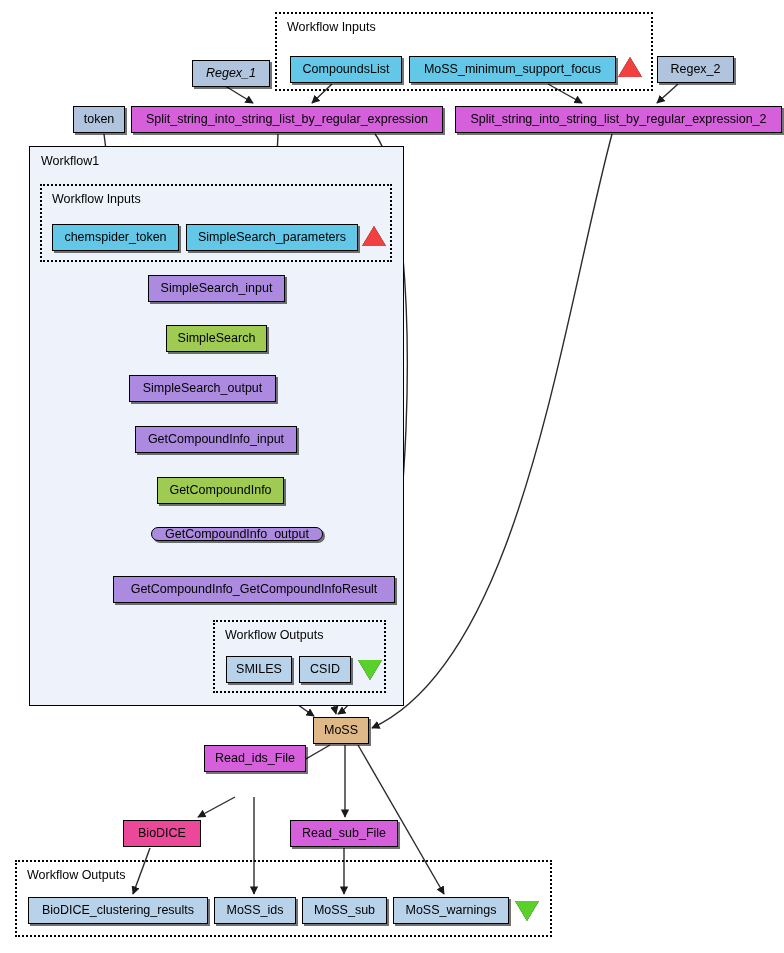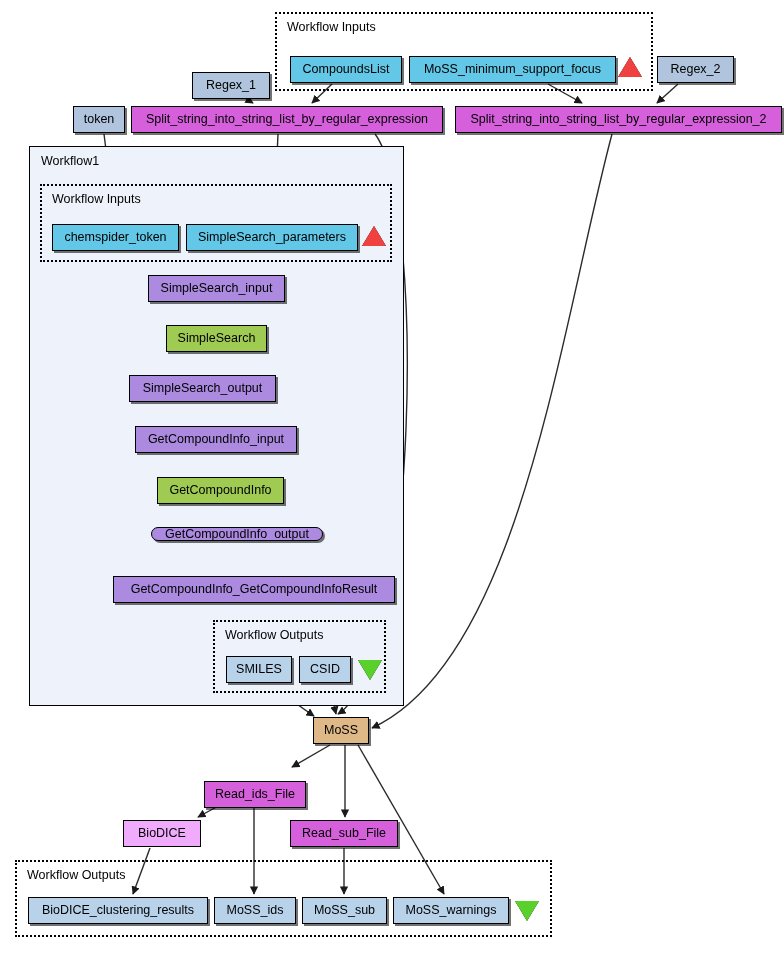--- a/index.html
+++ b/index.html
@@ -41,21 +41,21 @@
   .node-label {
     pointer-events: none;
   }
   
   .n-grayblue  { background: #b0c4de; box-shadow: 2px 2px 0 rgba(0,0,0,0.55); }
   .n-skyblue   { background: #63c8e7; box-shadow: 2px 2px 0 rgba(0,0,0,0.55); }
   .n-violet    { background: #d65fdb; box-shadow: 2px 2px 0 rgba(0,0,0,0.55); }
   .n-purple    { background: #ab8ae0; box-shadow: 2px 2px 0 rgba(0,0,0,0.55); }
   .n-green     { background: #9fcb52; box-shadow: 2px 2px 0 rgba(0,0,0,0.55); }
   .n-tan       { background: #deb887; box-shadow: 2px 2px 0 rgba(0,0,0,0.55); }
-  .n-white     { background: #f0abfc; box-shadow: 2px 2px 0 rgba(0,0,0,0.0); }
+  .n-white     { background: #ec4899; box-shadow: 2px 2px 0 rgba(0,0,0,0.0); }
   .n-steelblue { background: #b8d2ea; box-shadow: 2px 2px 0 rgba(0,0,0,0.55); }
 
   
   .cluster {
     position: absolute;
     box-sizing: border-box;
     z-index: 1;
   }
   .cluster-dotted {
     border: 2px dotted #000000;
@@ -142,21 +142,21 @@
       <div class="cluster cluster-solid" style="left: 29px; top: 146px; width: 375px; height: 560px;"></div>
       <div class="cluster-title" style="left: 41px; top: 155px;">Workflow1</div>
       <div class="cluster cluster-dotted" style="left: 40px; top: 184px; width: 352px; height: 78px;"></div>
       <div class="cluster-title" style="left: 52px; top: 193px;">Workflow Inputs</div>
       <div class="cluster cluster-dotted" style="left: 213px; top: 620px; width: 173px; height: 73px;"></div>
       <div class="cluster-title" style="left: 225px; top: 629px;">Workflow Outputs</div>
       <div class="cluster cluster-dotted" style="left: 15px; top: 860px; width: 537px; height: 77px;"></div>
       <div class="cluster-title" style="left: 27px; top: 869px;">Workflow Outputs</div>
     </div>
   <div id="node-layer">
-      <div class="node n-grayblue" style="left: 192px; top: 72px; width: 78px; height: 27px;">
+      <div class="node n-grayblue" style="left: 192px; top: 60px; width: 78px; height: 27px; font-style: italic;">
         <span class="node-label">Regex_1</span>
       </div>
       <div class="node n-skyblue" style="left: 290px; top: 56px; width: 112px; height: 27px; text-align: right;">
         <span class="node-label">CompoundsList</span>
       </div>
       <div class="node n-skyblue" style="left: 409px; top: 56px; width: 207px; height: 27px;">
         <span class="node-label">MoSS_minimum_support_focus</span>
       </div>
       <div class="node n-grayblue" style="left: 657px; top: 56px; width: 77px; height: 27px;">
         <span class="node-label">Regex_2</span>
@@ -199,21 +199,21 @@
       </div>
       <div class="node n-steelblue" style="left: 226px; top: 656px; width: 66px; height: 27px;">
         <span class="node-label">SMILES</span>
       </div>
       <div class="node n-steelblue" style="left: 299px; top: 656px; width: 52px; height: 27px;">
         <span class="node-label">CSID</span>
       </div>
       <div class="node n-tan" style="left: 313px; top: 717px; width: 56px; height: 27px;">
         <span class="node-label">MoSS</span>
       </div>
-      <div class="node n-violet" style="left: 204px; top: 781px; width: 102px; height: 27px;">
+      <div class="node n-violet" style="left: 204px; top: 745px; width: 102px; height: 27px;">
         <span class="node-label">Read_ids_File</span>
       </div>
       <div class="node n-white" style="left: 123px; top: 820px; width: 78px; height: 27px;">
         <span class="node-label">BioDICE</span>
       </div>
       <div class="node n-violet" style="left: 290px; top: 820px; width: 108px; height: 27px;">
         <span class="node-label">Read_sub_File</span>
       </div>
       <div class="node n-steelblue" style="left: 28px; top: 897px; width: 180px; height: 27px;">
         <span class="node-label">BioDICE_clustering_results</span>

